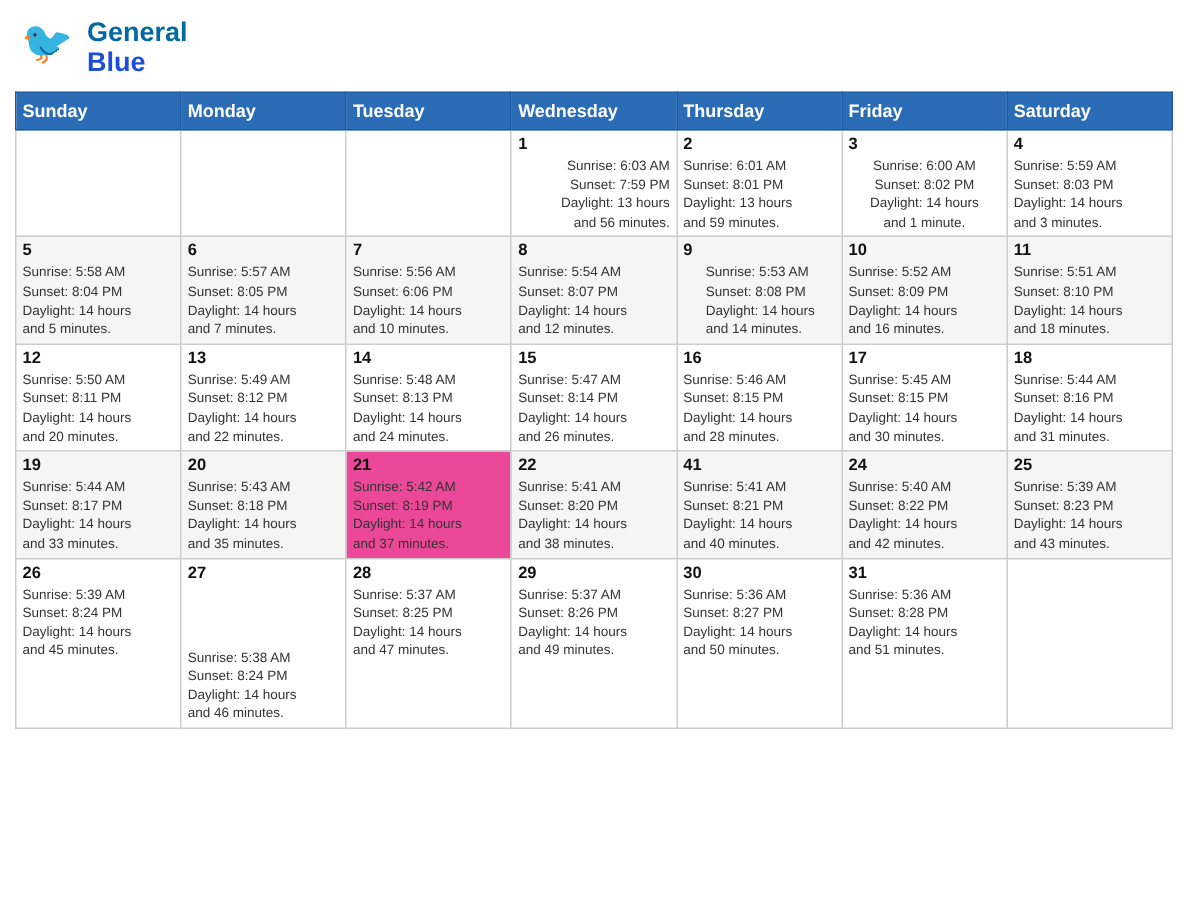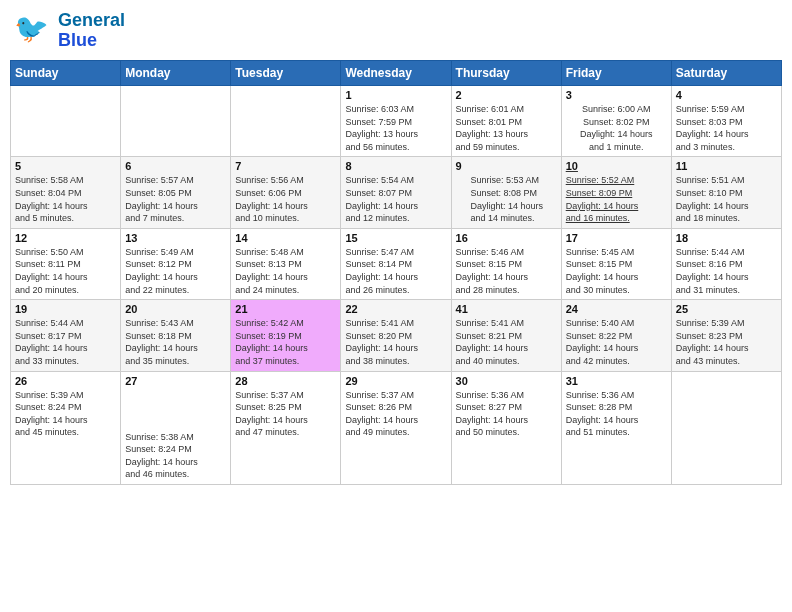--- a/index.html
+++ b/index.html
@@ -133,21 +133,21 @@
           <th>Saturday</th>
         </tr>
     </thead>
     <tbody id="calendar-body">
     <tr>
           <td class="empty-cell"></td>
           <td class="empty-cell"></td>
           <td class="empty-cell"></td>
           <td>
             <span class="day-number">1</span>
-            <div class="day-info" style="white-space: pre-line;">Sunrise: 6:03 AM
+            <div class="day-info" style="white-space: pre-line; text-align: right;">Sunrise: 6:03 AM
 Sunset: 7:59 PM
 Daylight: 13 hours
 and 56 minutes.</div>
           </td>
           <td>
             <span class="day-number">2</span>
             <div class="day-info" style="white-space: pre-line;">Sunrise: 6:01 AM
 Sunset: 8:01 PM
 Daylight: 13 hours
 and 59 minutes.</div>
@@ -196,21 +196,21 @@
 Daylight: 14 hours
 and 12 minutes.</div>
           </td>
           <td style="background: rgb(245, 245, 245);">
             <span class="day-number">9</span>
             <div class="day-info" style="white-space: pre-line; margin-left: 15px;">Sunrise: 5:53 AM
 Sunset: 8:08 PM
 Daylight: 14 hours
 and 14 minutes.</div>
           </td>
-          <td style="background: rgb(245, 245, 245); text-decoration: underline;">
+          <td style="background: rgb(245, 245, 245);">
             <span class="day-number">10</span>
             <div class="day-info" style="white-space: pre-line;">Sunrise: 5:52 AM
 Sunset: 8:09 PM
 Daylight: 14 hours
 and 16 minutes.</div>
           </td>
           <td style="background: rgb(245, 245, 245);">
             <span class="day-number">11</span>
             <div class="day-info" style="white-space: pre-line;">Sunrise: 5:51 AM
 Sunset: 8:10 PM
@@ -277,21 +277,21 @@
 Daylight: 14 hours
 and 33 minutes.</div>
           </td>
           <td style="background: rgb(245, 245, 245);">
             <span class="day-number">20</span>
             <div class="day-info" style="white-space: pre-line;">Sunrise: 5:43 AM
 Sunset: 8:18 PM
 Daylight: 14 hours
 and 35 minutes.</div>
           </td>
-          <td style="background: #f0abfc; margin-top: 48px;">
+          <td style="background: #ec4899; margin-top: 48px;">
             <span class="day-number">21</span>
             <div class="day-info" style="white-space: pre-line;">Sunrise: 5:42 AM
 Sunset: 8:19 PM
 Daylight: 14 hours
 and 37 minutes.</div>
           </td>
           <td style="background: rgb(245, 245, 245);">
             <span class="day-number">22</span>
             <div class="day-info" style="white-space: pre-line;">Sunrise: 5:41 AM
 Sunset: 8:20 PM

